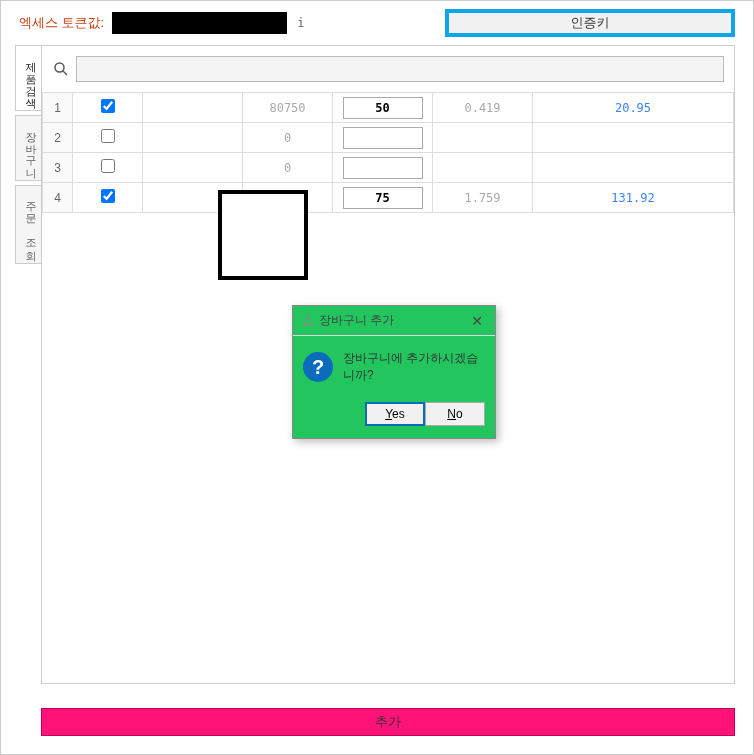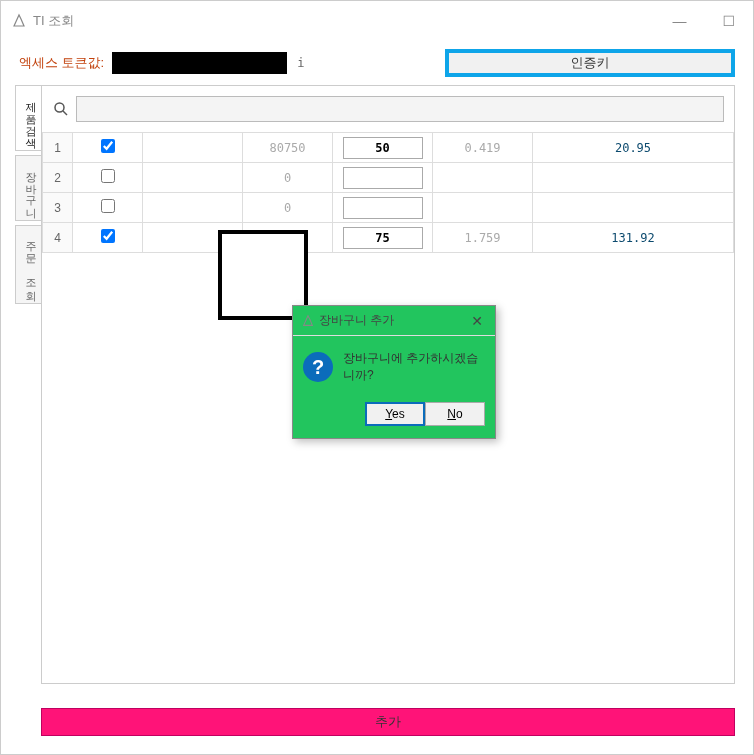--- a/index.html
+++ b/index.html
@@ -160,21 +160,21 @@
     .grid td.rowno {
       width: 30px;
       color: #666;
       background: #fafafa;
     }
     .grid td.chkcell { width: 70px; }
     .grid td.imgcell { width: 100px; }
     .grid td.numcell { width: 90px; font-family: monospace; color: #aaa; }
     .grid td.qtycell { width: 100px; }
     .grid td.valcell { width: 100px; color: #aaa; font-family: monospace; }
-    .grid td.totcell { color: #0c4a6e; font-family: monospace; }
+    .grid td.totcell { color: #3b82f6; font-family: monospace; }
     .chk {
       width: 14px;
       height: 14px;
       cursor: pointer;
     }
     .qty-input {
       width: 80px;
       height: 22px;
       border: 1px solid #aaa;
       text-align: center;
@@ -272,30 +272,20 @@
     }
     .modal-buttons button.primary {
       border: 2px solid #0b6cbb;
     }
     .u { text-decoration: underline; }
   </style>
 </head>
 <body>
 
 <div class="window">
-  <div class="titlebar">
-    <svg class="titlebar-icon" viewBox="0 0 16 16">
-        <path d="M3 13 L8 2 L10 6 L13 13 Z" fill="none" stroke="#888" stroke-width="1.2"></path>
-      </svg>
-    <span class="titlebar-title">TI 조회</span>
-    <div class="titlebar-controls">
-      <span>—</span>
-      <span>☐</span>
-    </div>
-  </div>
 
   <div class="toolbar">
     <span class="token-label">엑세스 토큰값:</span>
     <div class="token-box"></div>
     <span class="token-i">i</span>
     <div class="auth-button">
       <span>인증키</span>
     </div>
   </div>
 

